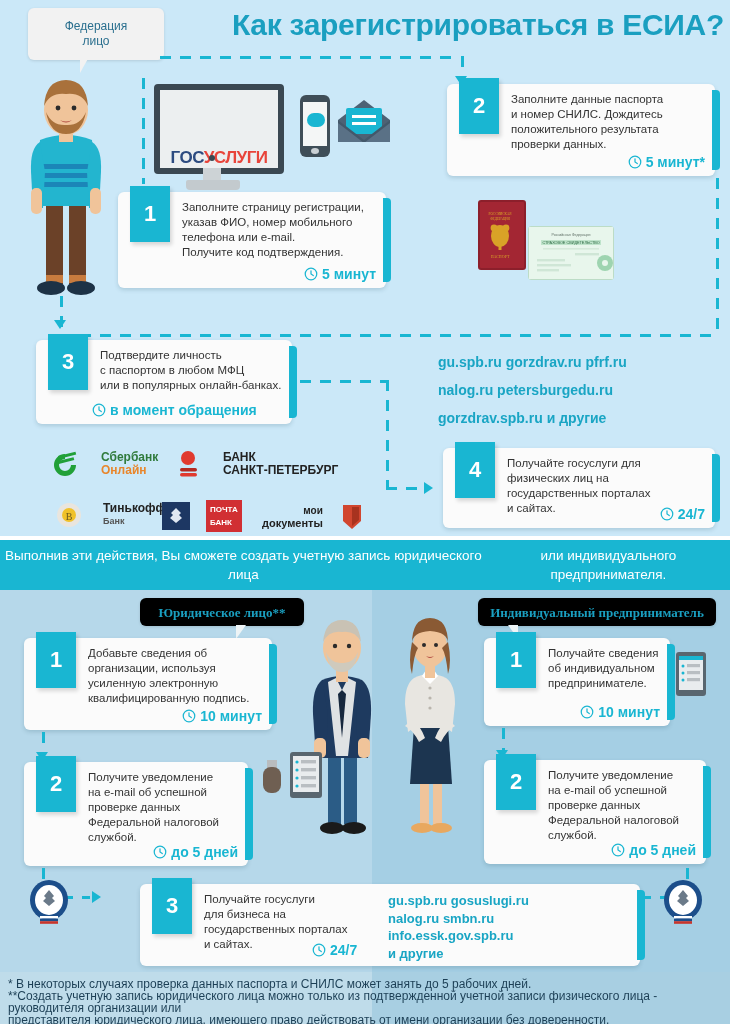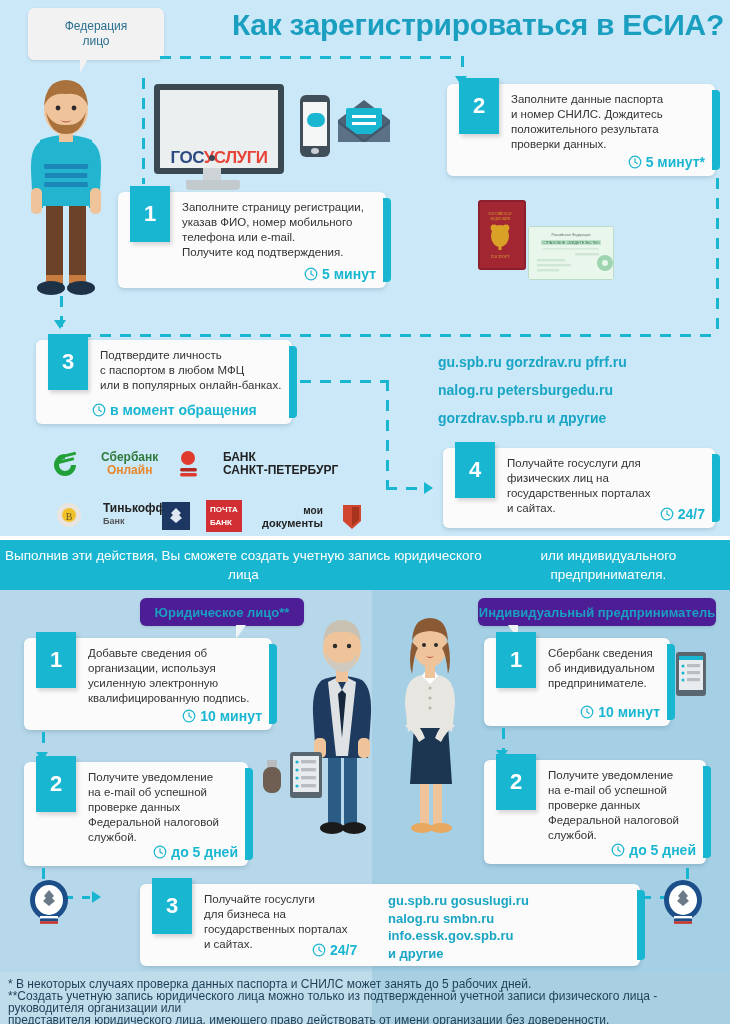--- a/index.html
+++ b/index.html
@@ -28,21 +28,21 @@
     text-align:right;line-height:34px;white-space:nowrap;
   }
 
   
   .bubble{
     position:absolute;background:#f2f2f2;border-radius:6px;
     color:#2a6f8e;font-size:12px;text-align:center;line-height:15px;
     box-shadow:0 1px 3px rgba(0,0,0,.12);
     display:flex;align-items:center;justify-content:center;
   }
-  .bubble.teal{background:#4c1d95;color:#1a9fc0;font-weight:bold;}
+  .bubble.teal{background:#000000;color:#1a9fc0;font-weight:bold;font-family:Liberation Serif, serif;}
   .bub1{left:28px;top:8px;width:128px;height:48px;padding:2px 4px;}
   .bub1:after{content:"";position:absolute;left:52px;top:47px;border-left:10px solid #f2f2f2;border-right:14px solid transparent;border-bottom:18px solid transparent;}
   .bub2{left:140px;top:598px;width:164px;height:28px;font-size:13px;}
   .bub2:after{content:"";position:absolute;left:96px;top:27px;border-left:10px solid #eef4f6;border-right:14px solid transparent;border-bottom:14px solid transparent;}
   .bub3{left:478px;top:598px;width:238px;height:28px;font-size:13px;}
   .bub3:after{content:"";position:absolute;left:16px;top:27px;border-right:10px solid #eef4f6;border-left:14px solid transparent;border-bottom:14px solid transparent;}
 
   
   .card{
     position:absolute;background:#fbfbfb;border-radius:6px;
@@ -311,21 +311,21 @@
   <div class="arrow-head ah-right" style="left:424px;top:482px;"></div>
 
   <div class="logo" style="left:50px;top:450px;">
     <svg width="30" height="28" viewBox="0 0 30 28">
         <path d="M15 4 a11 11 0 1 0 11 11 h-5 a6 6 0 1 1 -6 -6z" fill="#21a038"></path>
         <rect x="8" y="6" width="18" height="3" fill="#21a038" transform="rotate(-14 8 6)"></rect>
         <rect x="8" y="11" width="16" height="3" fill="#21a038" transform="rotate(-14 8 11)"></rect>
       </svg>
     <div style="margin-left:5px;">
       <div class="lg-text" style="color:#2f7a3b;">Сбербанк</div>
-      <div class="lg-text" style="color:#e8862c;text-align:center;">Онлайн</div>
+      <div class="lg-text" style="color:#e8862c;">Онлайн</div>
     </div>
   </div>
 
   <div class="logo" style="left:176px;top:450px;">
     <svg width="26" height="28" viewBox="0 0 26 28">
         <circle cx="12" cy="8" r="7" fill="#e03a2f"></circle>
         <rect x="4" y="18" width="17" height="3.4" rx="1.7" fill="#b42a22"></rect>
         <rect x="4" y="23" width="17" height="3.4" rx="1.7" fill="#e03a2f"></rect>
       </svg>
     <div style="margin-left:5px;">
@@ -501,21 +501,21 @@
         <rect x="11" y="24" width="15" height="3.4" fill="#b9bec2"></rect>
         <circle cx="7" cy="34" r="1.6" fill="#19b6d2"></circle>
         <rect x="11" y="32" width="15" height="3.4" fill="#b9bec2"></rect>
       </svg>
   </div>
 
   <div class="card" style="left:484px;top:638px;width:186px;height:88px;">
     <div class="card-edge"></div>
     <div class="num">1</div>
     <div class="ctext">
-      <span class="line">Сбербанк сведения</span>
+      <span class="line">Получайте сведения</span>
       <span class="line">об индивидуальном</span>
       <span class="line">предпринимателе.</span>
     </div>
     <div class="dur">
       <svg class="clock" viewBox="0 0 16 16">
           <circle cx="8" cy="8" r="6.6" fill="none" stroke="#19b6d2" stroke-width="1.4"></circle>
           <path d="M8 4.4V8l2.6 1.8" stroke="#19b6d2" stroke-width="1.4" fill="none" stroke-linecap="round"></path>
         </svg>
       <span>10 минут</span>
     </div>

